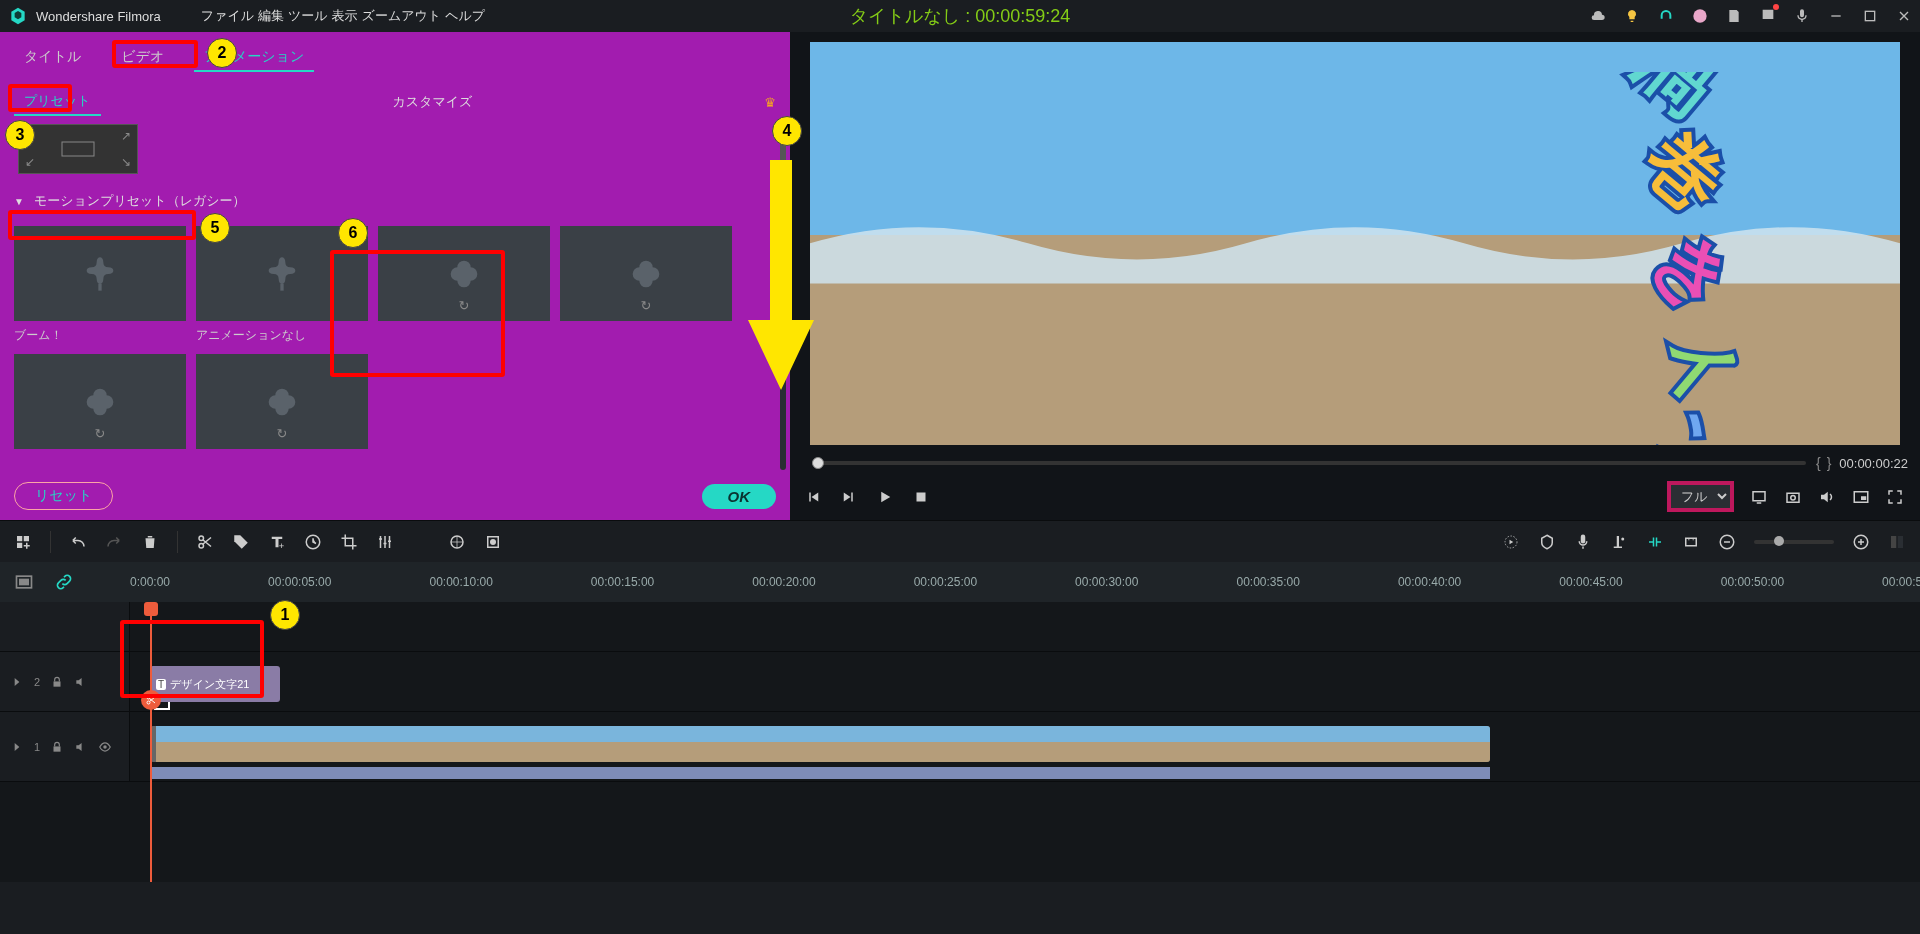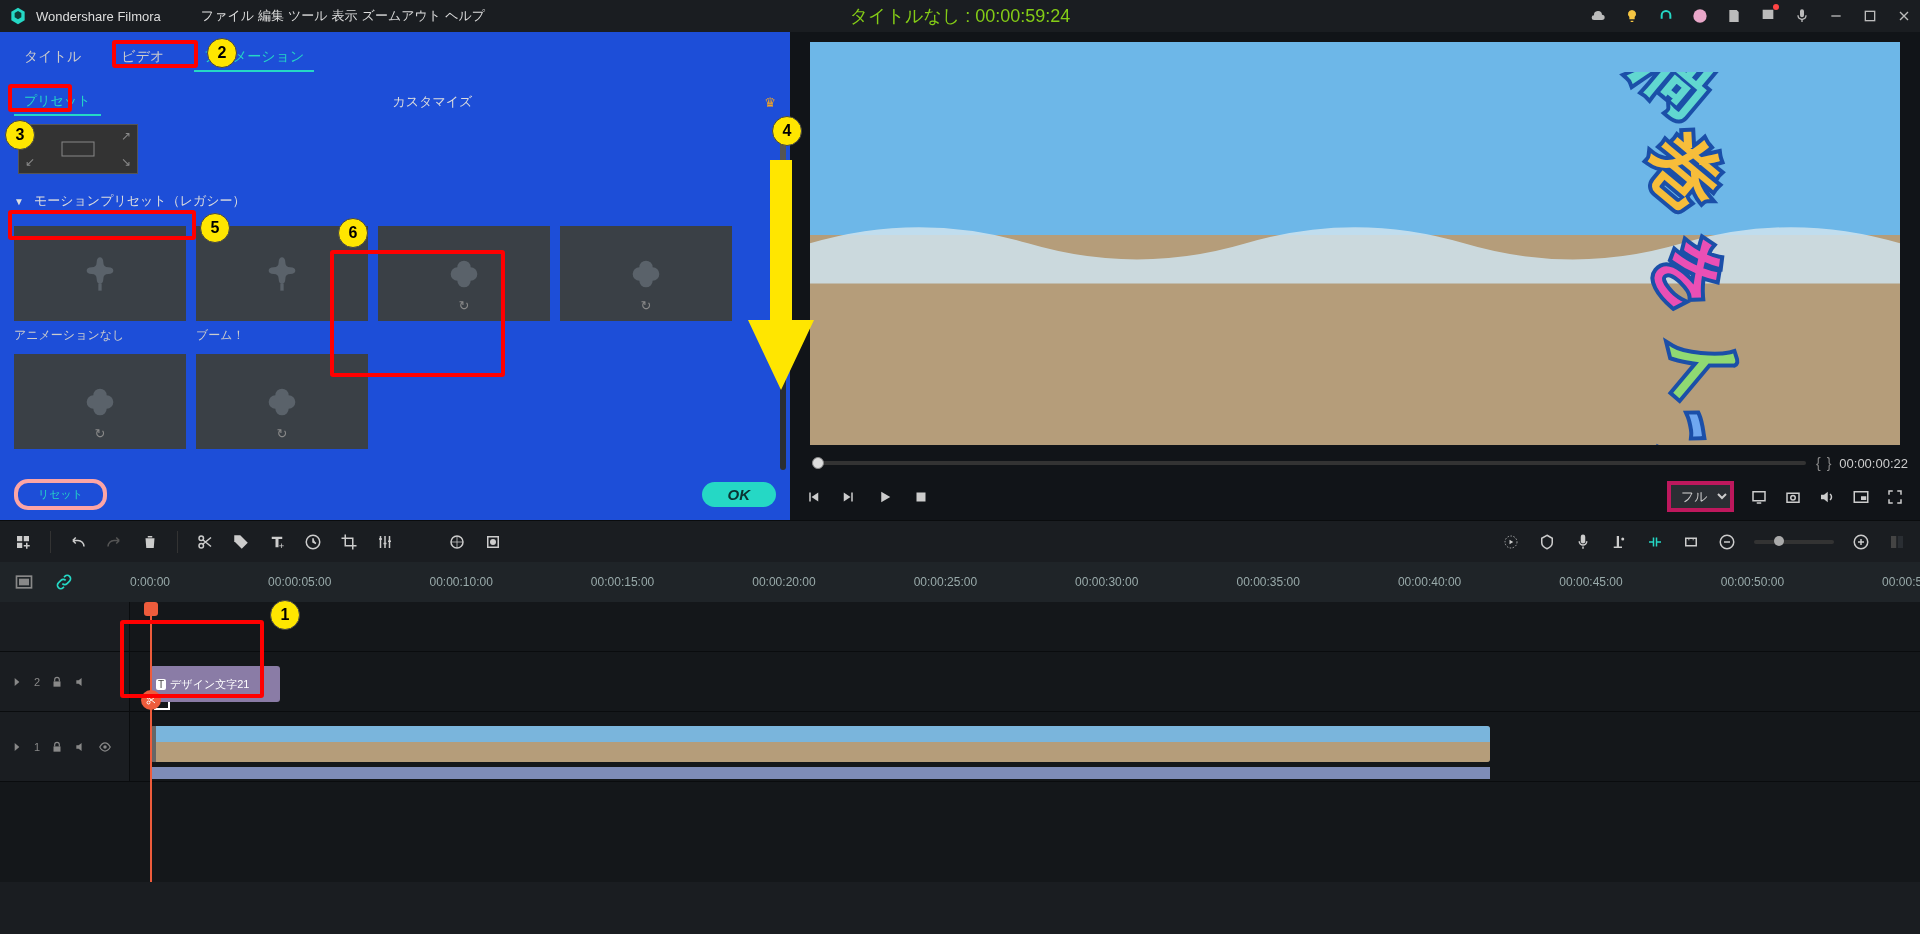--- a/index.html
+++ b/index.html
@@ -6,40 +6,40 @@
 body { font-family: "Segoe UI", sans-serif; background: #1a1d21; color: #ddd; width: 1920px; height: 934px; overflow: hidden; position: relative; font-size: 13px; }
 .titlebar { height: 32px; background: #1a1d21; display: flex; align-items: center; padding: 0 8px; }
 .logo { width: 20px; height: 20px; margin-right: 8px; }
 .app-name { font-size: 13px; margin-right: 40px; }
 .menu { display: flex; gap: 4px; }
 .menu-item { font-size: 13px; cursor: pointer; }
 .title-center { position: absolute; left: 50%; transform: translateX(-50%); font-size: 18px; color:#84cc16;}
 .titlebar-right { margin-left: auto; display: flex; gap: 18px; align-items: center; }
 .titlebar-right svg, .titlebar-right .icon-g { width:16px; height:16px; }
 .main { display: flex; height: 488px; }
-.left-panel { width: 790px; background: #1d4ed8; display:flex; flex-direction:column; position:relative;}
+.left-panel { width: 790px; background: #a21caf; display:flex; flex-direction:column; position:relative;}
 .left-tabs { display:flex; padding:12px 14px 0; gap:20px; }
 .left-tab { font-size:14px; padding:4px 10px; color:#ccc; }
 .left-tab.active { color:#25d8c5; border-bottom:2px solid #25d8c5;}
 .sub-tabs { display:flex; padding:16px 14px 8px; gap:18px; align-items:center;justify-content:space-between;}
 .sub-tab { font-size:13px; padding:4px 10px; }
 .sub-tab.active { color:#25d8c5; border-bottom:2px solid #25d8c5;}
 .crown { color:#f5a623; }
 .zoom-thumb { margin:0 18px 10px; width:120px; height:50px; background:#333; border:1px solid #555; display:flex; align-items:center; justify-content:center; position:relative;}
 .zoom-thumb .arr { position:absolute; font-size:12px; color:#888;}
 .zoom-label { margin:0 18px 14px; font-size:13px; color:#ccc;}
 .cat-label { margin:0 14px; font-size:13px; padding:8px 0; display:flex; align-items:center; gap:4px;}
 .cat-label::before { content:"▼"; font-size:10px; margin-right:6px;}
 .preset-grid { display:flex; flex-wrap:wrap; padding:8px 14px; gap:10px;}
 .preset { width:172px; }
 .preset .thumb { width:172px; height:95px; background:#3a4046; display:flex; align-items:center; justify-content:center; position:relative;}
 .preset .pname { font-size:12px; margin-top:6px; color:#ccc;}
 .flower-icon { width:40px; height:40px; fill:#5a626a;}
 .bottom-bar { margin-top:auto; display:flex; align-items:center; padding:10px 14px; gap:10px;}
-.reset-btn { border:4px solid #fca5a5; color:#25d8c5; background:none; padding:4px 20px; border-radius:14px; font-size:11px;}
+.reset-btn { border:1px solid #fca5a5; color:#25d8c5; background:none; padding:4px 20px; border-radius:14px; font-size:14px;}
 .ok-btn { margin-left:auto; background:#25d8c5; color:#0a3330; border:none; padding:4px 26px; border-radius:14px; font-size:15px; font-weight:bold;font-style:italic;}
 .preview-panel { flex:1; background:#111418; display:flex; flex-direction:column;}
 .preview-video { flex:1; margin:10px 20px 6px; background:linear-gradient(#6db7e8 0 48%, #b59d7a 48% 100%); position:relative; overflow:hidden;}
 .preview-text-svg { position:absolute; top:30px; right:40px; width:340px; height:380px; }
 .pv-controls { display:flex; align-items:center; padding:4px 12px 2px;}
 .slider { flex:1; height:4px; background:#333; border-radius:2px; position:relative; margin:0 10px;}
 .slider .knob { position:absolute; left:0; top:-4px; width:12px; height:12px; border-radius:50%; background:#ddd; border:1px solid #888;}
 .pv-icons-left { display:flex; gap:18px; padding:8px 14px;}
 .pv-icons-right { margin-left:auto; display:flex; gap:16px; padding:8px 16px; align-items:center;}
 .pv-tc { margin-left:8px; font-size:13px; color:#ccc;}
@@ -150,30 +150,30 @@
     </div>
     <div class="cat-label">モーションプリセット（レガシー）</div>
     <div class="preset-grid">
       <div class="preset">
         <div class="thumb">
             <svg class="flower-icon" viewBox="0 0 24 24">
               <path d="M12 2c1 0 2 1 2 3s1 3 3 3 3 1 3 2-1 2-3 2-3 1-3 3-1 3-2 3-2-1-2-3-1-3-3-3-3-1-3-2 1-2 3-2 3-1 3-3 1-3 2-3z"></path>
               <path d="M11 18v4h2v-4z"></path>
             </svg>
           </div>
-        <div class="pname">アニメーションなし</div>
+        <div class="pname">ブーム！</div>
       </div>
       <div class="preset">
         <div class="thumb">
             <svg class="flower-icon" viewBox="0 0 24 24">
               <path d="M12 2c1 0 2 1 2 3s1 3 3 3 3 1 3 2-1 2-3 2-3 1-3 3-1 3-2 3-2-1-2-3-1-3-3-3-3-1-3-2 1-2 3-2 3-1 3-3 1-3 2-3z"></path>
               <path d="M11 18v4h2v-4z"></path>
             </svg>
           </div>
-        <div class="pname">ブーム！</div>
+        <div class="pname">アニメーションなし</div>
       </div>
       <div class="preset">
           <div class="thumb">
             <svg class="flower-icon" viewBox="0 0 24 24">
               <path d="M12 4a4 4 0 014 4 4 4 0 014 4 4 4 0 01-4 4 4 4 0 01-4 4 4 4 0 01-4-4 4 4 0 01-4-4 4 4 0 014-4 4 4 0 014-4z"></path>
             </svg>
             <span style="position:absolute;bottom:8px;color:#888;">↻</span>
           </div>
         </div>
       <div class="preset">

